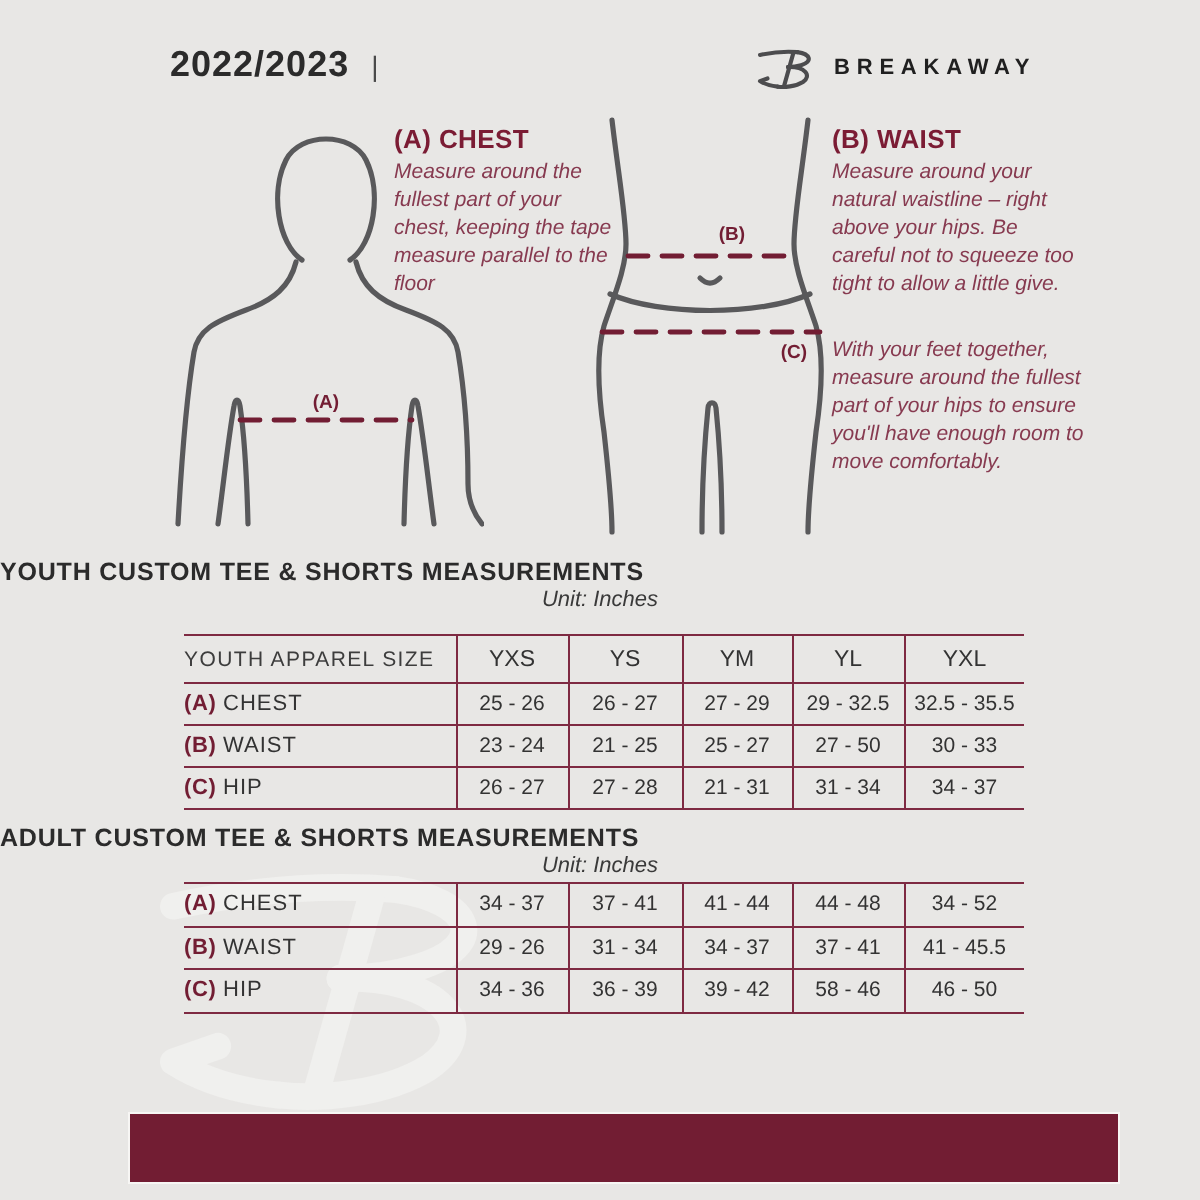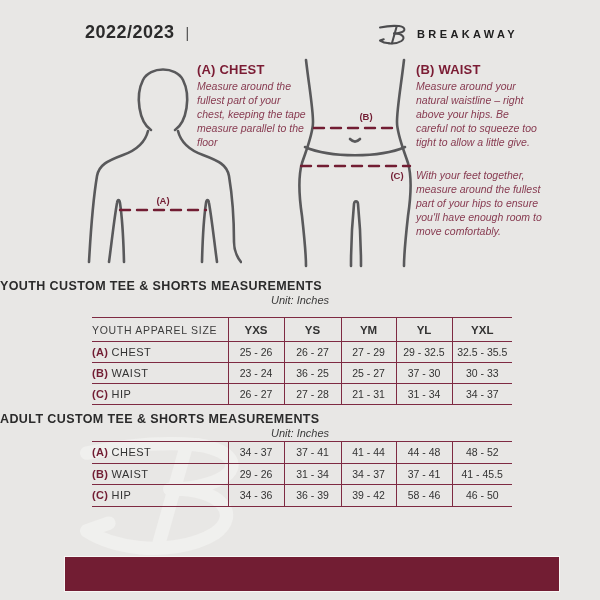--- a/index.html
+++ b/index.html
@@ -34,21 +34,21 @@
   .copy p{margin-top:3px;font-size:10.5px;line-height:1.33;font-style:italic;color:var(--maroon-body);}
 
   
   .sec-title{position:absolute;left:0;width:600px;text-align:left;font-size:12.5px;font-weight:700;letter-spacing:.4px;color:var(--ink);}
   .sec-unit{position:absolute;left:0;width:600px;text-align:center;font-size:11px;font-style:italic;color:#3a3a3a;}
   table.size{position:absolute;left:92px;width:420px;border-collapse:collapse;table-layout:fixed;z-index:2;}
   table.size td,table.size th{border-top:1.5px solid var(--line);padding:0;vertical-align:middle;}
   table.size tr:last-child td{border-bottom:1.5px solid var(--line);}
   table.size td:not(.lab),table.size th:not(.lab){border-left:1.4px solid var(--line);text-align:center;}
   th.lab{text-align:left;padding-left:12px;font-weight:400;font-size:10.5px;letter-spacing:.7px;color:#3d3d3d;}
-  th.sz{font-size:11.5px;font-weight:700;color:var(--ink2);}
+  th.sz{font-size:11.5px;font-weight:400;color:var(--ink2);}
   td.lab{padding-left:12px;font-size:11px;letter-spacing:.3px;}
   td.lab .key{color:var(--maroon);font-weight:700;}
   td.lab .nm{color:var(--ink2);letter-spacing:.5px;}
   td.val{font-size:10.5px;color:var(--ink2);}
   #youth-table tr{height:21px;} #youth-table tr.hd{height:24px;}
   #adult-table tr{height:21.5px;} #adult-table tr.hd{height:25px;}
 
   
   .watermark{position:absolute;left:70px;top:408px;width:200px;height:168px;z-index:1;opacity:.85;}
   .watermark path{fill:none;stroke:#f2f2f0;stroke-width:2.4;stroke-linecap:round;stroke-linejoin:round;}
@@ -139,23 +139,23 @@
       <td class="lab"><span class="key">(A)</span> <span class="nm">CHEST</span></td>
       <td class="val">25 - 26</td>
       <td class="val">26 - 27</td>
       <td class="val">27 - 29</td>
       <td class="val">29 - 32.5</td>
       <td class="val">32.5 - 35.5</td>
     </tr>
     <tr>
       <td class="lab"><span class="key">(B)</span> <span class="nm">WAIST</span></td>
       <td class="val">23 - 24</td>
-      <td class="val">36 - 25</td>
+      <td class="val">21 - 25</td>
       <td class="val">25 - 27</td>
-      <td class="val">37 - 30</td>
+      <td class="val">27 - 50</td>
       <td class="val">30 - 33</td>
     </tr>
     <tr>
       <td class="lab"><span class="key">(C)</span> <span class="nm">HIP</span></td>
       <td class="val">26 - 27</td>
       <td class="val">27 - 28</td>
       <td class="val">21 - 31</td>
       <td class="val">31 - 34</td>
       <td class="val">34 - 37</td>
     </tr>
@@ -173,21 +173,21 @@
         <col style="width:56px;">
         <col style="width:60px;">
       </colgroup>
     <tbody>
     <tr>
       <td class="lab"><span class="key">(A)</span> <span class="nm">CHEST</span></td>
       <td class="val">34 - 37</td>
       <td class="val">37 - 41</td>
       <td class="val">41 - 44</td>
       <td class="val">44 - 48</td>
-      <td class="val">48 - 52</td>
+      <td class="val">34 - 52</td>
     </tr>
     <tr>
       <td class="lab"><span class="key">(B)</span> <span class="nm">WAIST</span></td>
       <td class="val">29 - 26</td>
       <td class="val">31 - 34</td>
       <td class="val">34 - 37</td>
       <td class="val">37 - 41</td>
       <td class="val">41 - 45.5</td>
     </tr>
     <tr>

